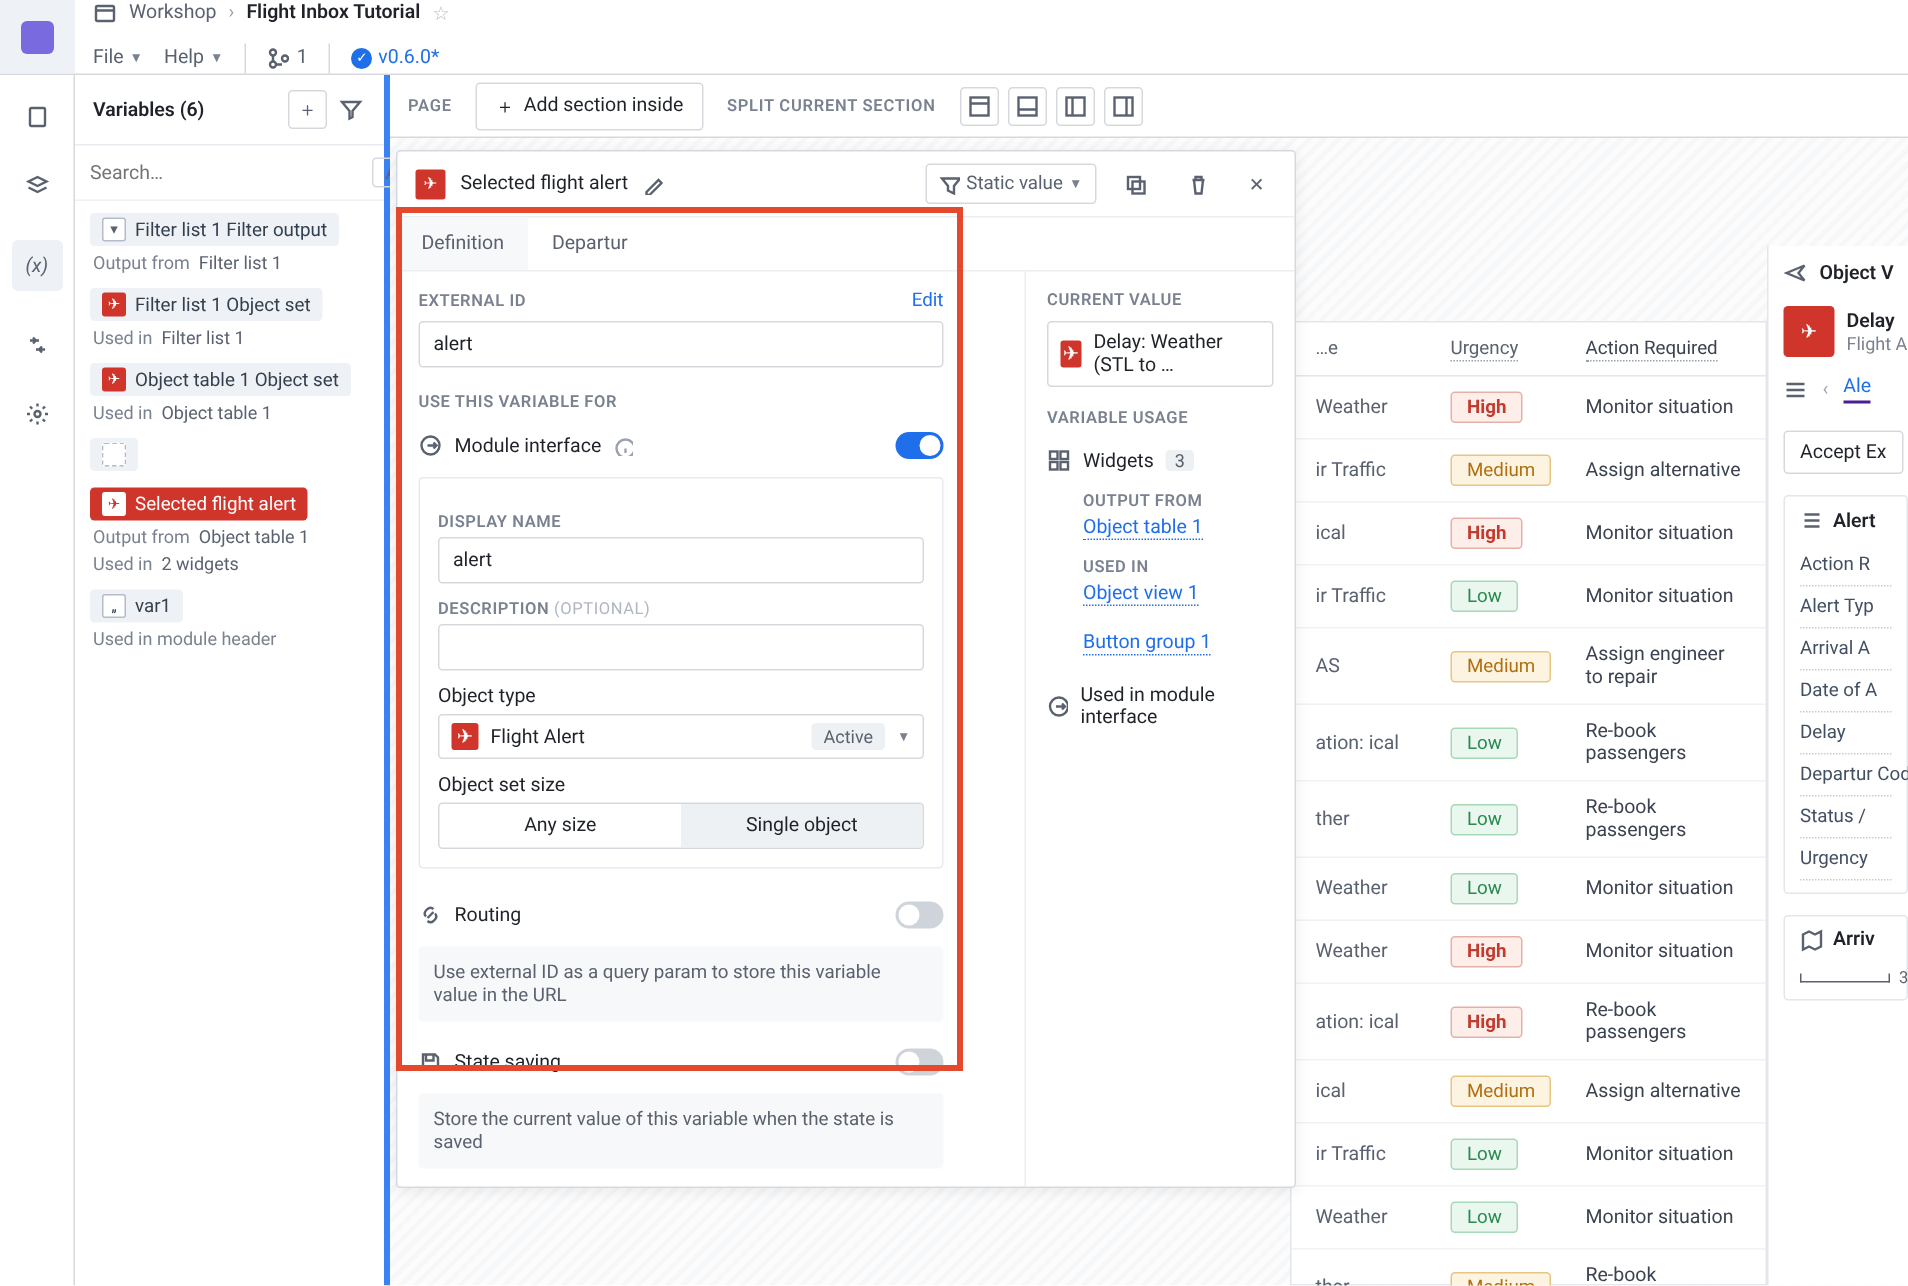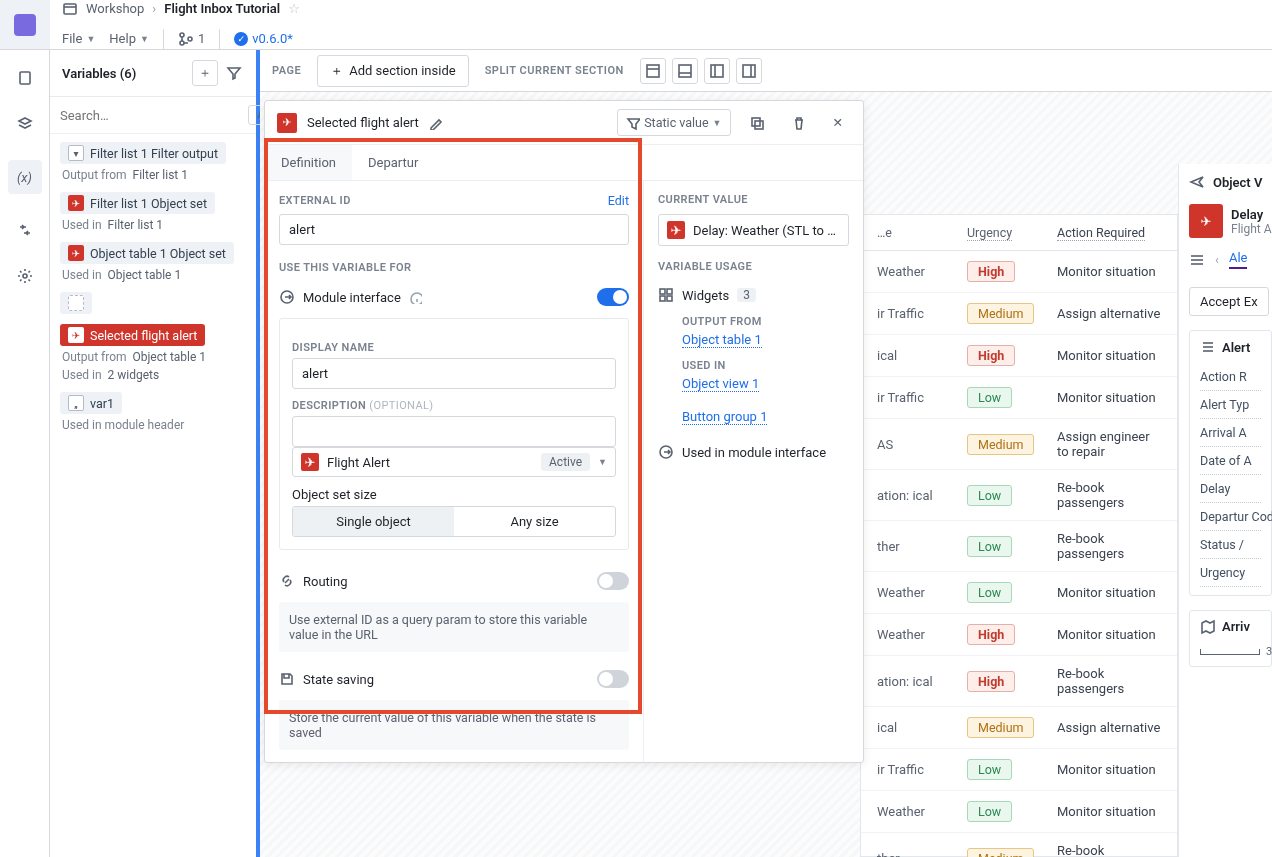--- a/index.html
+++ b/index.html
@@ -52,21 +52,21 @@
   .panel { position:absolute; top:8px; left:4px; width:600px; background:#fff; border:1px solid #d5d9de; border-radius:3px; box-shadow:0 2px 10px rgba(0,0,0,0.08);}
   .p-head { display:flex; align-items:center; padding:8px 12px; gap:10px; border-bottom:1px solid #eceef1;}
   .p-head .red-ic { width:20px; height:20px; background:#d0352b; border-radius:2px; display:flex; align-items:center; justify-content:center; color:#fff; font-size:11px;}
   .p-head .title { flex:0 0 auto; font-size:13px;}
   .p-head .spacer { flex:1;}
   .mini-btn { padding:3px 8px; border:none; background:transparent; cursor:pointer; color:#5a6270; display:flex; align-items:center; gap:4px; font-size:12.5px;}
   .mini-btn.framed{ border:1px solid #d5d9de; border-radius:3px; padding:5px 8px;}
   .p-tabs { display:flex; border-bottom:1px solid #eceef1;}
   .p-tab { padding:10px 16px; font-size:13px; cursor:pointer; color:#5a6270;}
   .p-tab.active { background:#f7f8fa;}
-  .p-body { display:flex;}
+  .p-body { display:flex;gap:40px;}
   .p-left { width:378px; padding:12px 14px;}
   .p-right { flex:1; padding:12px 14px; border-left:1px solid #eceef1;}
   .slabel { font-size:11px; letter-spacing:0.4px; color:#7a828f; font-weight:600; margin-bottom:6px; display:flex; justify-content:space-between; align-items:center;}
   .slabel a { color:#1f6feb; font-weight:400; font-size:12.5px; letter-spacing:0;}
   .tx-input { width:100%; border:1px solid #d5d9de; border-radius:3px; padding:7px 9px; font-size:13px; color:#1f2329; outline:none;}
   .section-hdr { font-size:11px; letter-spacing:0.4px; color:#7a828f; font-weight:600; margin:16px 0 10px;}
   .row-toggle { display:flex; align-items:center; justify-content:space-between; padding:4px 0;}
   .row-toggle .lbl { display:flex; align-items:center; gap:8px;}
   .toggle { width:32px; height:18px; background:#1f6feb; border-radius:10px; position:relative;}
   .toggle::after { content:""; position:absolute; width:14px; height:14px; background:#fff; border-radius:50%; top:2px; right:2px;}
@@ -479,30 +479,31 @@
                     <line x1="8" y1="8" x2="8" y2="11"></line>
                   </svg>
                 </div>
               <div class="toggle"></div>
             </div>
             <div class="subpanel">
               <div class="mini-label">DISPLAY NAME</div>
               <input class="tx-input" value="alert" style="">
               <div class="mini-label"><span>DESCRIPTION</span> <span class="opt">(OPTIONAL)</span></div>
               <input class="tx-input" style="">
+              <div class="mini-label" style="font-weight:400;color:#1f2329;font-size:13px;letter-spacing:0">Object type</div>
               <div class="obj-row">
                 <span class="cicon red" style="width:18px;height:18px;border-radius:2px;display:flex;align-items:center;justify-content:center;color:#fff">✈</span>
                 <span style="flex:1">Flight Alert</span>
                 <span class="badge gray">Active</span>
                 <span class="caret">▼</span>
               </div>
               <div class="mini-label" style="font-weight:400;color:#1f2329;font-size:13px;letter-spacing:0">Object set size</div>
               <div class="segment">
+                <div class="seg">Any size</div>
                 <div class="seg sel">Single object</div>
-                <div class="seg">Any size</div>
               </div>
             </div>
 
             <div class="row-toggle" style="margin-top:18px">
               <div class="lbl">
                   <svg class="ic">
                     <path d="M6 10l4-4M5 9a3 3 0 010-4l1-1a3 3 0 014 0M11 7a3 3 0 010 4l-1 1a3 3 0 01-4 0"></path>
                   </svg>
                   <span>Routing</span>
                 </div>

